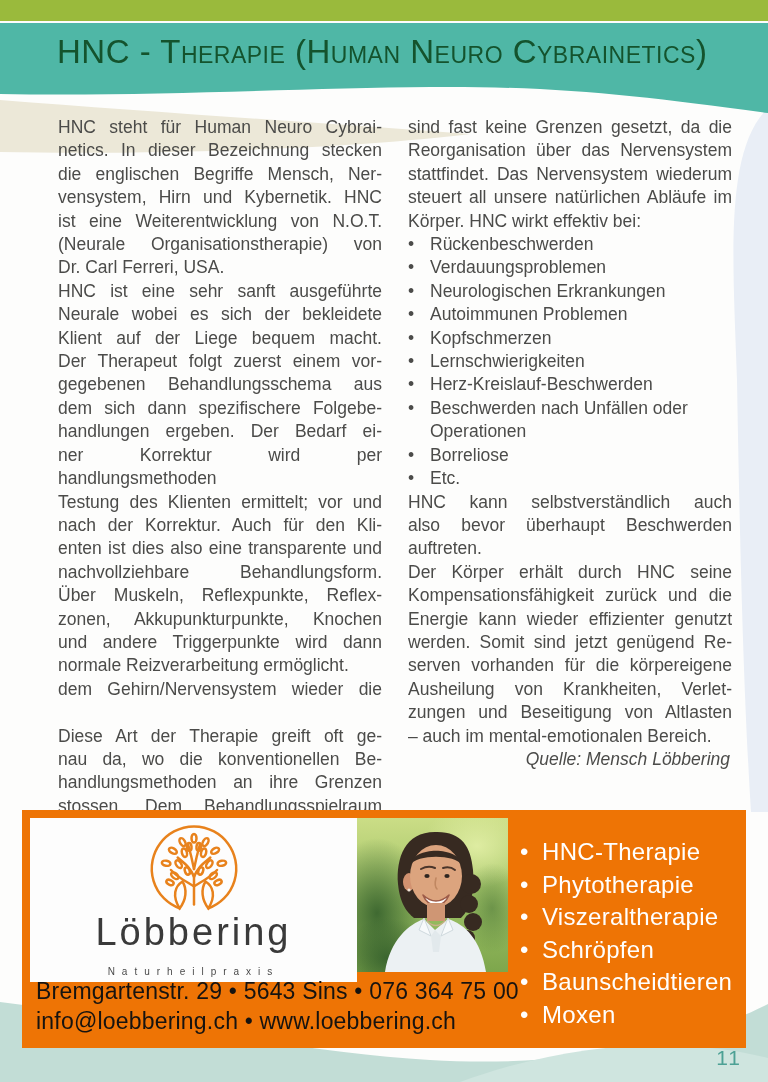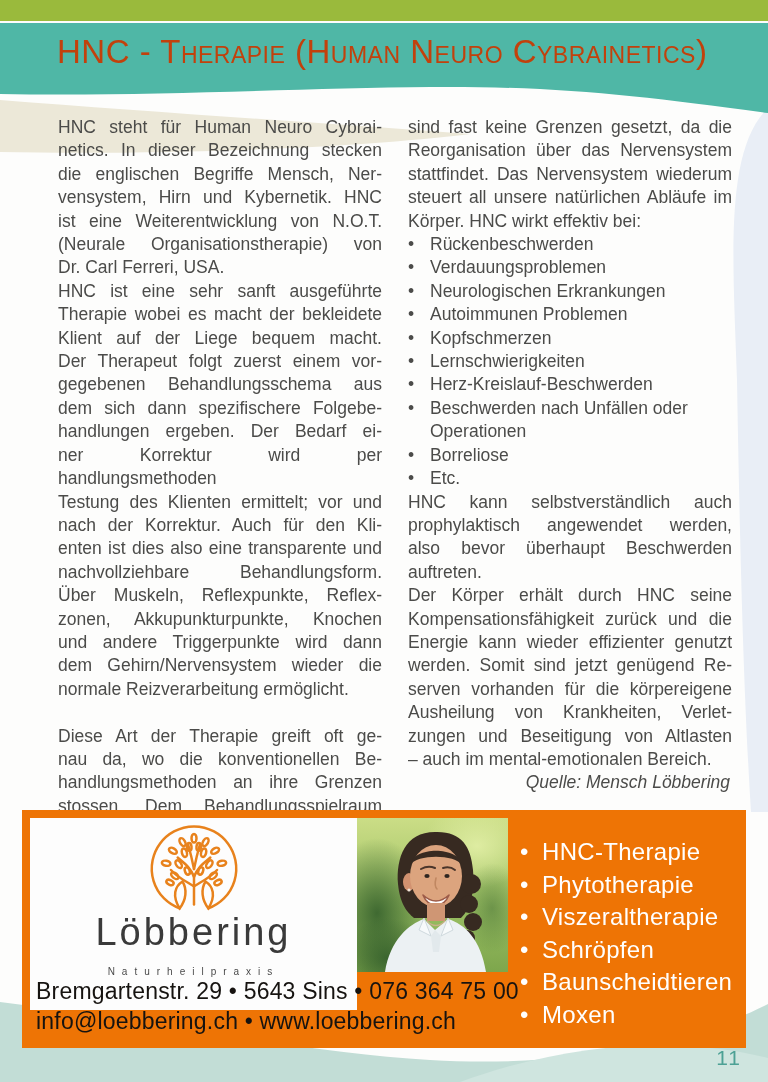--- a/index.html
+++ b/index.html
@@ -14,41 +14,41 @@
     background:#fdfdfc;overflow:hidden;
     font-family:"Liberation Sans", sans-serif;color:var(--text);
   }
   .bg{position:absolute;left:0;top:0;width:768px;height:1082px;z-index:0;}
   .bg .olive{fill:var(--olive);} .bg .teal{fill:var(--teal);}
   .bg .cream{fill:var(--cream);} .bg .bluegrey{fill:var(--bluegrey);}
   .bg .mint{fill:var(--mint);} .bg .mintlight{fill:var(--mint-light);}
   .title{
     position:absolute;z-index:2;left:57px;top:33px;width:700px;
     font-size:33px;font-variant:small-caps;letter-spacing:.5px;
-    color:#c2410c;white-space:nowrap;
+    color:#14532d;white-space:nowrap;
   }
   .columns{
     position:absolute;z-index:1;left:58px;top:116px;width:674px;
     display:flex;gap:26px;
     font-size:17.5px;line-height:23.4px;color:var(--text);
   }
   .col{width:330px;}
   .line{text-align:left;white-space:nowrap;}
   .line.j{white-space:normal;text-align:justify;text-align-last:justify;}
   .gap{height:23.4px;}
   .bullet-item{padding-left:22px;text-indent:-22px;}
   .bullet-item .b{display:inline-block;width:22px;text-indent:0;}
   .source{font-style:italic;text-align:right;padding-right:2px;}
   
   .ad{
     position:absolute;z-index:2;left:22px;top:810px;width:724px;height:238px;
     background:var(--orange);
   }
   .logo-panel{
-    position:absolute;left:8px;top:8px;width:327px;height:192px;background:#fdfdfd;
+    position:absolute;left:8px;top:8px;width:327px;height:164px;background:#fdfdfd;
     display:flex;flex-direction:column;align-items:center;
   }
   .tree{margin-top:3px;}
   .tree path,.tree ellipse{stroke:var(--tree);fill:none;stroke-width:2.6;stroke-linecap:round;}
   .brand{font-size:38px;letter-spacing:3px;color:#3a3a3a;line-height:38px;margin-top:-4px;}
   .brand-sub{font-size:10px;letter-spacing:7px;color:#4a4a4a;margin-top:15px;}
   .photo{position:absolute;left:335px;top:8px;width:151px;height:154px;}
   .services{
     position:absolute;left:498px;top:26px;width:222px;
     color:#fff;font-size:24px;line-height:32.6px;letter-spacing:.3px;
@@ -82,36 +82,36 @@
   <div class="columns">
     <div class="col" id="col-left">
         <div class="line j">HNC steht für Human Neuro Cybrai-</div>
         <div class="line j">netics. In dieser Bezeichnung stecken</div>
         <div class="line j">die englischen Begriffe Mensch, Ner-</div>
         <div class="line j">vensystem, Hirn und Kybernetik. HNC</div>
         <div class="line j">ist eine Weiterentwicklung von N.O.T.</div>
         <div class="line j">(Neurale Organisationstherapie) von</div>
         <div class="line">Dr. Carl Ferreri, USA.</div>
         <div class="line j">HNC ist eine sehr sanft ausgeführte</div>
-        <div class="line j">Therapie wobei es macht der bekleidete</div>
+        <div class="line j">Neurale wobei es sich der bekleidete</div>
         <div class="line j">Klient auf der Liege bequem macht.</div>
         <div class="line j">Der Therapeut folgt zuerst einem vor-</div>
         <div class="line j">gegebenen Behandlungsschema aus</div>
         <div class="line j">dem sich dann spezifischere Folgebe-</div>
         <div class="line j">handlungen ergeben. Der Bedarf ei-</div>
         <div class="line j">ner Korrektur wird per handlungsmethoden</div>
         <div class="line j">Testung des Klienten ermittelt; vor und</div>
         <div class="line j">nach der Korrektur. Auch für den Kli-</div>
         <div class="line j">enten ist dies also eine transparente und</div>
         <div class="line j">nachvollziehbare Behandlungsform.</div>
         <div class="line j">Über Muskeln, Reflexpunkte, Reflex-</div>
         <div class="line j">zonen, Akkupunkturpunkte, Knochen</div>
         <div class="line j">und andere Triggerpunkte wird dann</div>
+        <div class="line">normale Reizverarbeitung ermöglicht.</div>
         <div class="line j">dem Gehirn/Nervensystem wieder die</div>
-        <div class="line">normale Reizverarbeitung ermöglicht.</div>
         <div class="gap"></div>
         <div class="line j">Diese Art der Therapie greift oft ge-</div>
         <div class="line j">nau da, wo die konventionellen Be-</div>
         <div class="line j">handlungsmethoden an ihre Grenzen</div>
         <div class="line j">stossen. Dem Behandlungsspielraum</div>
       </div>
     <div class="col" id="col-right">
         <div class="line j">sind fast keine Grenzen gesetzt, da die</div>
         <div class="line j">Reorganisation über das Nervensystem</div>
         <div class="line j">stattfindet. Das Nervensystem wiederum</div>
@@ -121,21 +121,20 @@
         <div class="bullet-item"><span class="b">•</span>Verdauungsproblemen</div>
         <div class="bullet-item"><span class="b">•</span>Neurologischen Erkrankungen</div>
         <div class="bullet-item"><span class="b">•</span>Autoimmunen Problemen</div>
         <div class="bullet-item"><span class="b">•</span>Kopfschmerzen</div>
         <div class="bullet-item"><span class="b">•</span>Lernschwierigkeiten</div>
         <div class="bullet-item"><span class="b">•</span>Herz-Kreislauf-Beschwerden</div>
         <div class="bullet-item"><span class="b">•</span>Beschwerden nach Unfällen oder Operationen</div>
         <div class="bullet-item"><span class="b">•</span>Borreliose</div>
         <div class="bullet-item"><span class="b">•</span>Etc.</div>
         <div class="line j">HNC kann selbstverständlich auch</div>
-        <div class="line j">prophylaktisch angewendet werden,</div>
         <div class="line j">also bevor überhaupt Beschwerden</div>
         <div class="line">auftreten.</div>
         <div class="line j">Der Körper erhält durch HNC seine</div>
         <div class="line j">Kompensationsfähigkeit zurück und die</div>
         <div class="line j">Energie kann wieder effizienter genutzt</div>
         <div class="line j">werden. Somit sind jetzt genügend Re-</div>
         <div class="line j">serven vorhanden für die körpereigene</div>
         <div class="line j">Ausheilung von Krankheiten, Verlet-</div>
         <div class="line j">zungen und Beseitigung von Altlasten</div>
         <div class="line">– auch im mental-emotionalen Bereich.</div>

